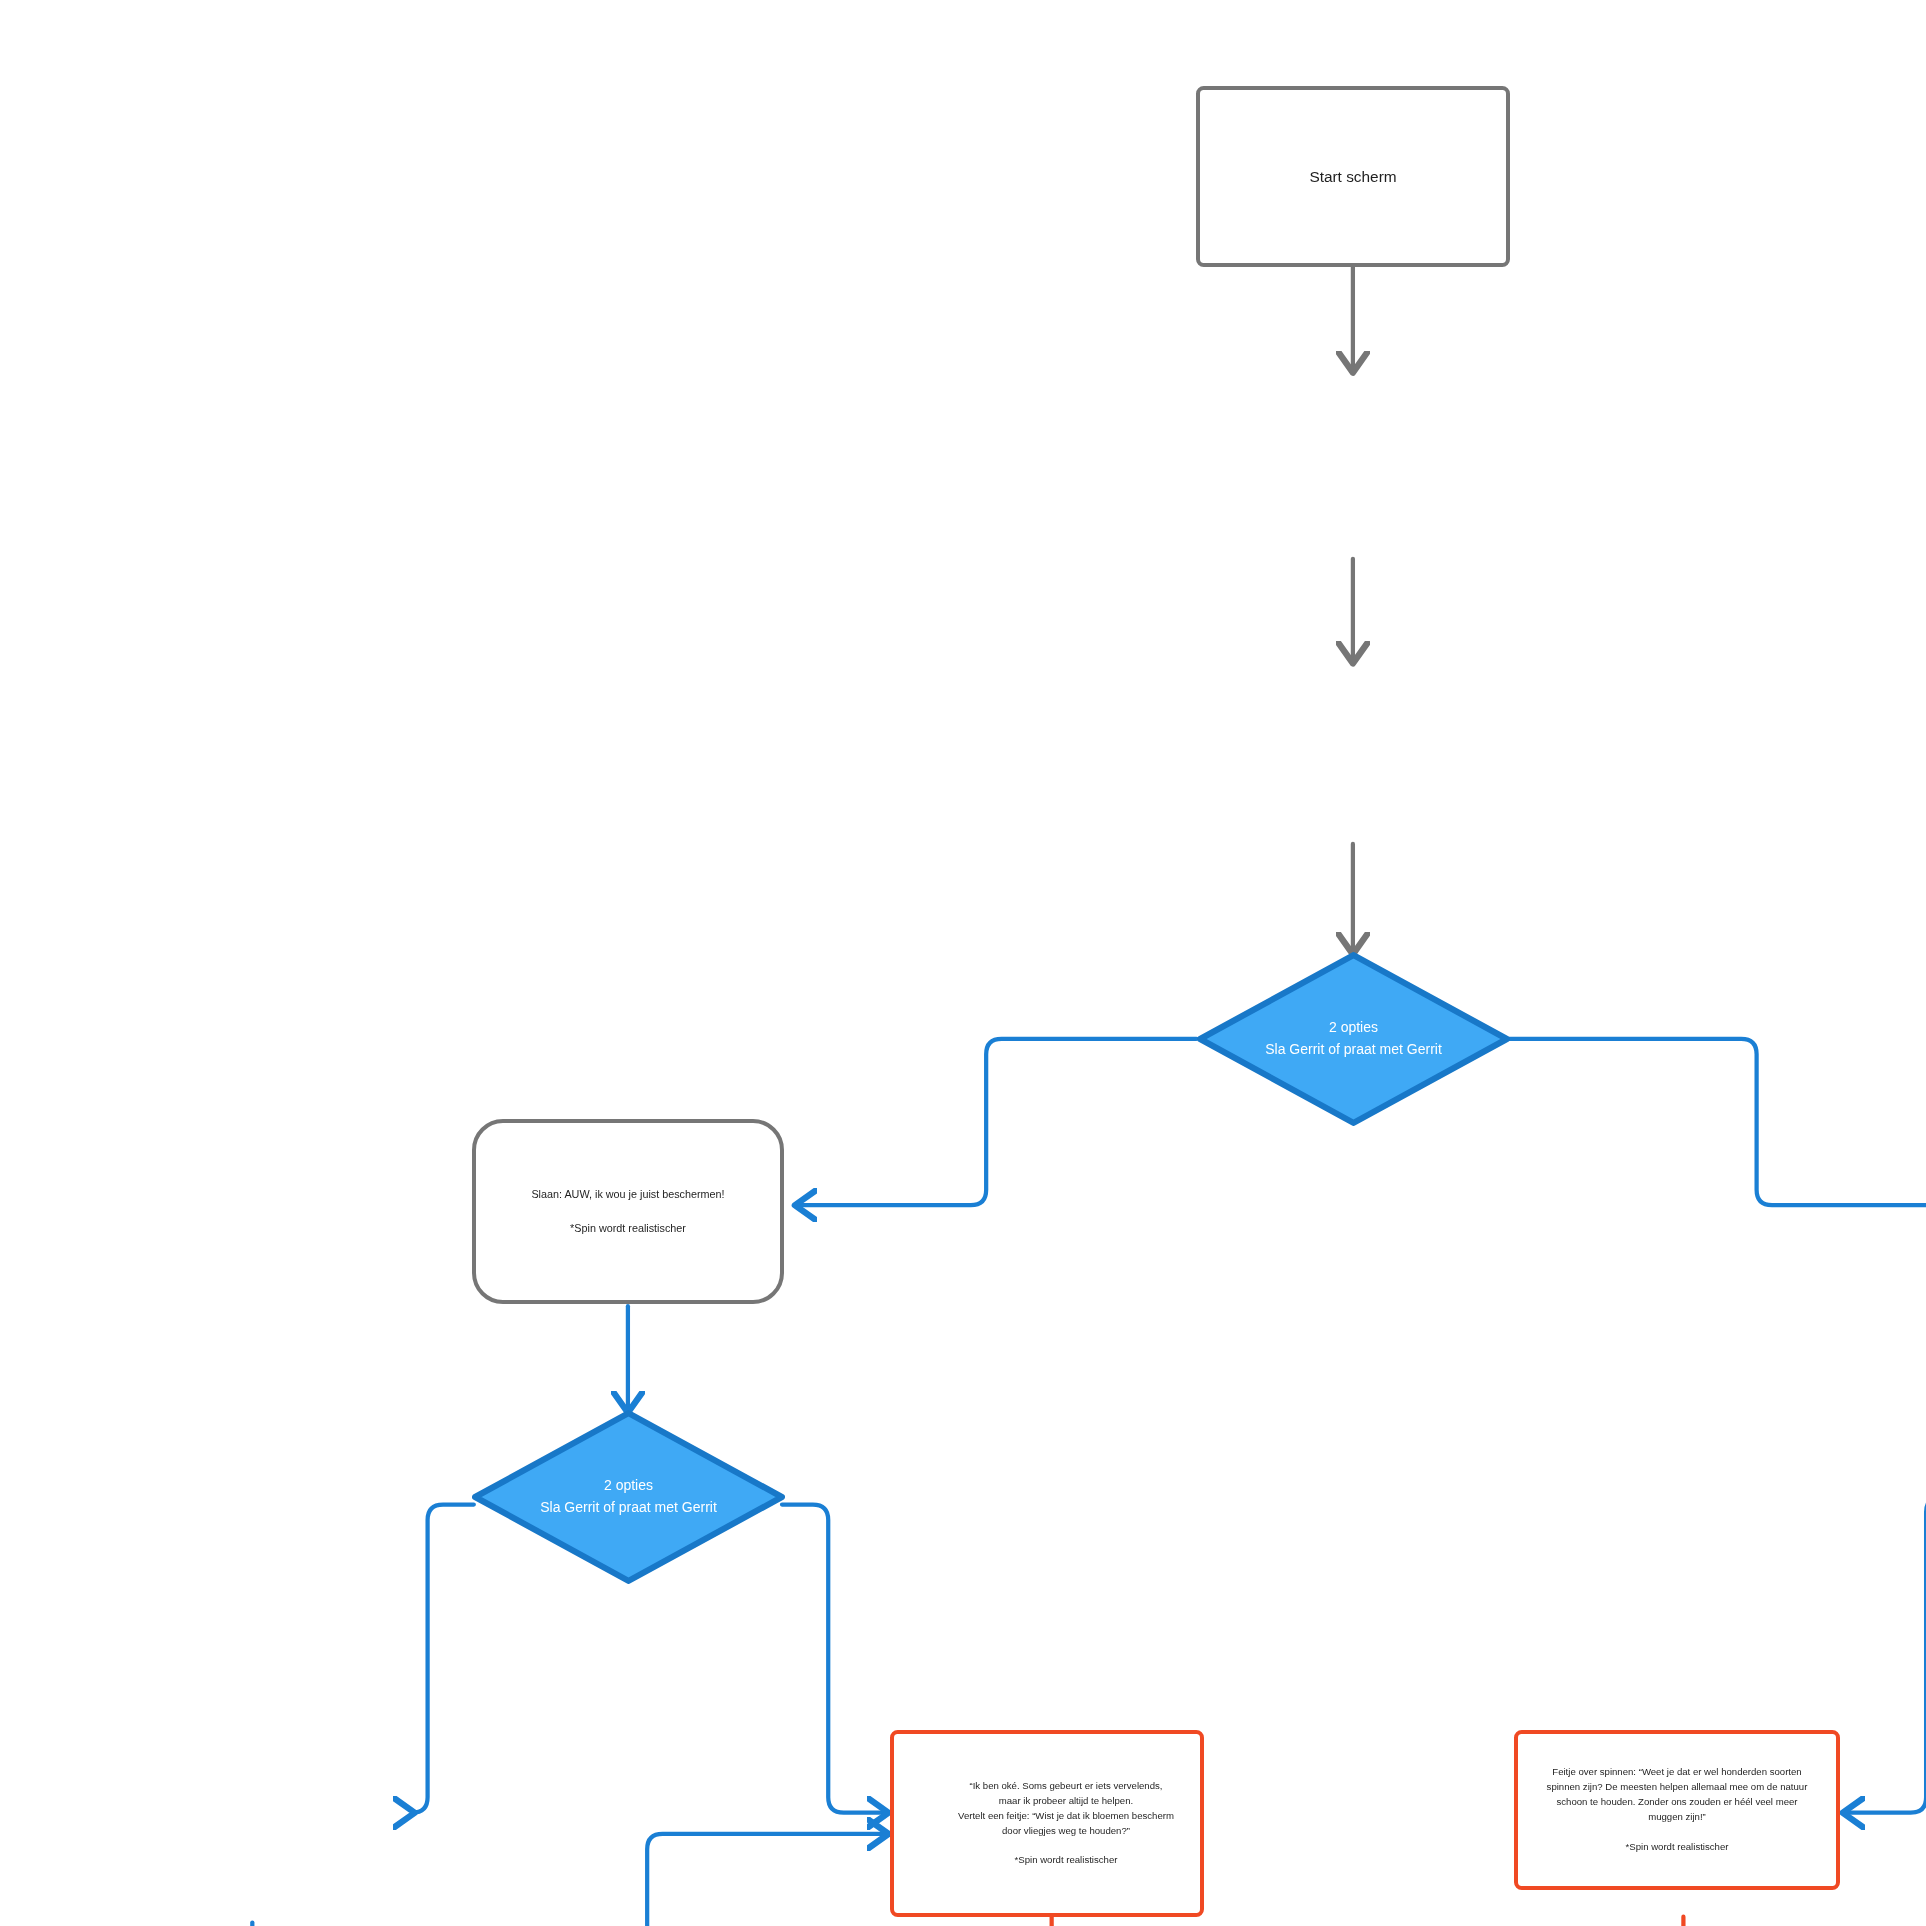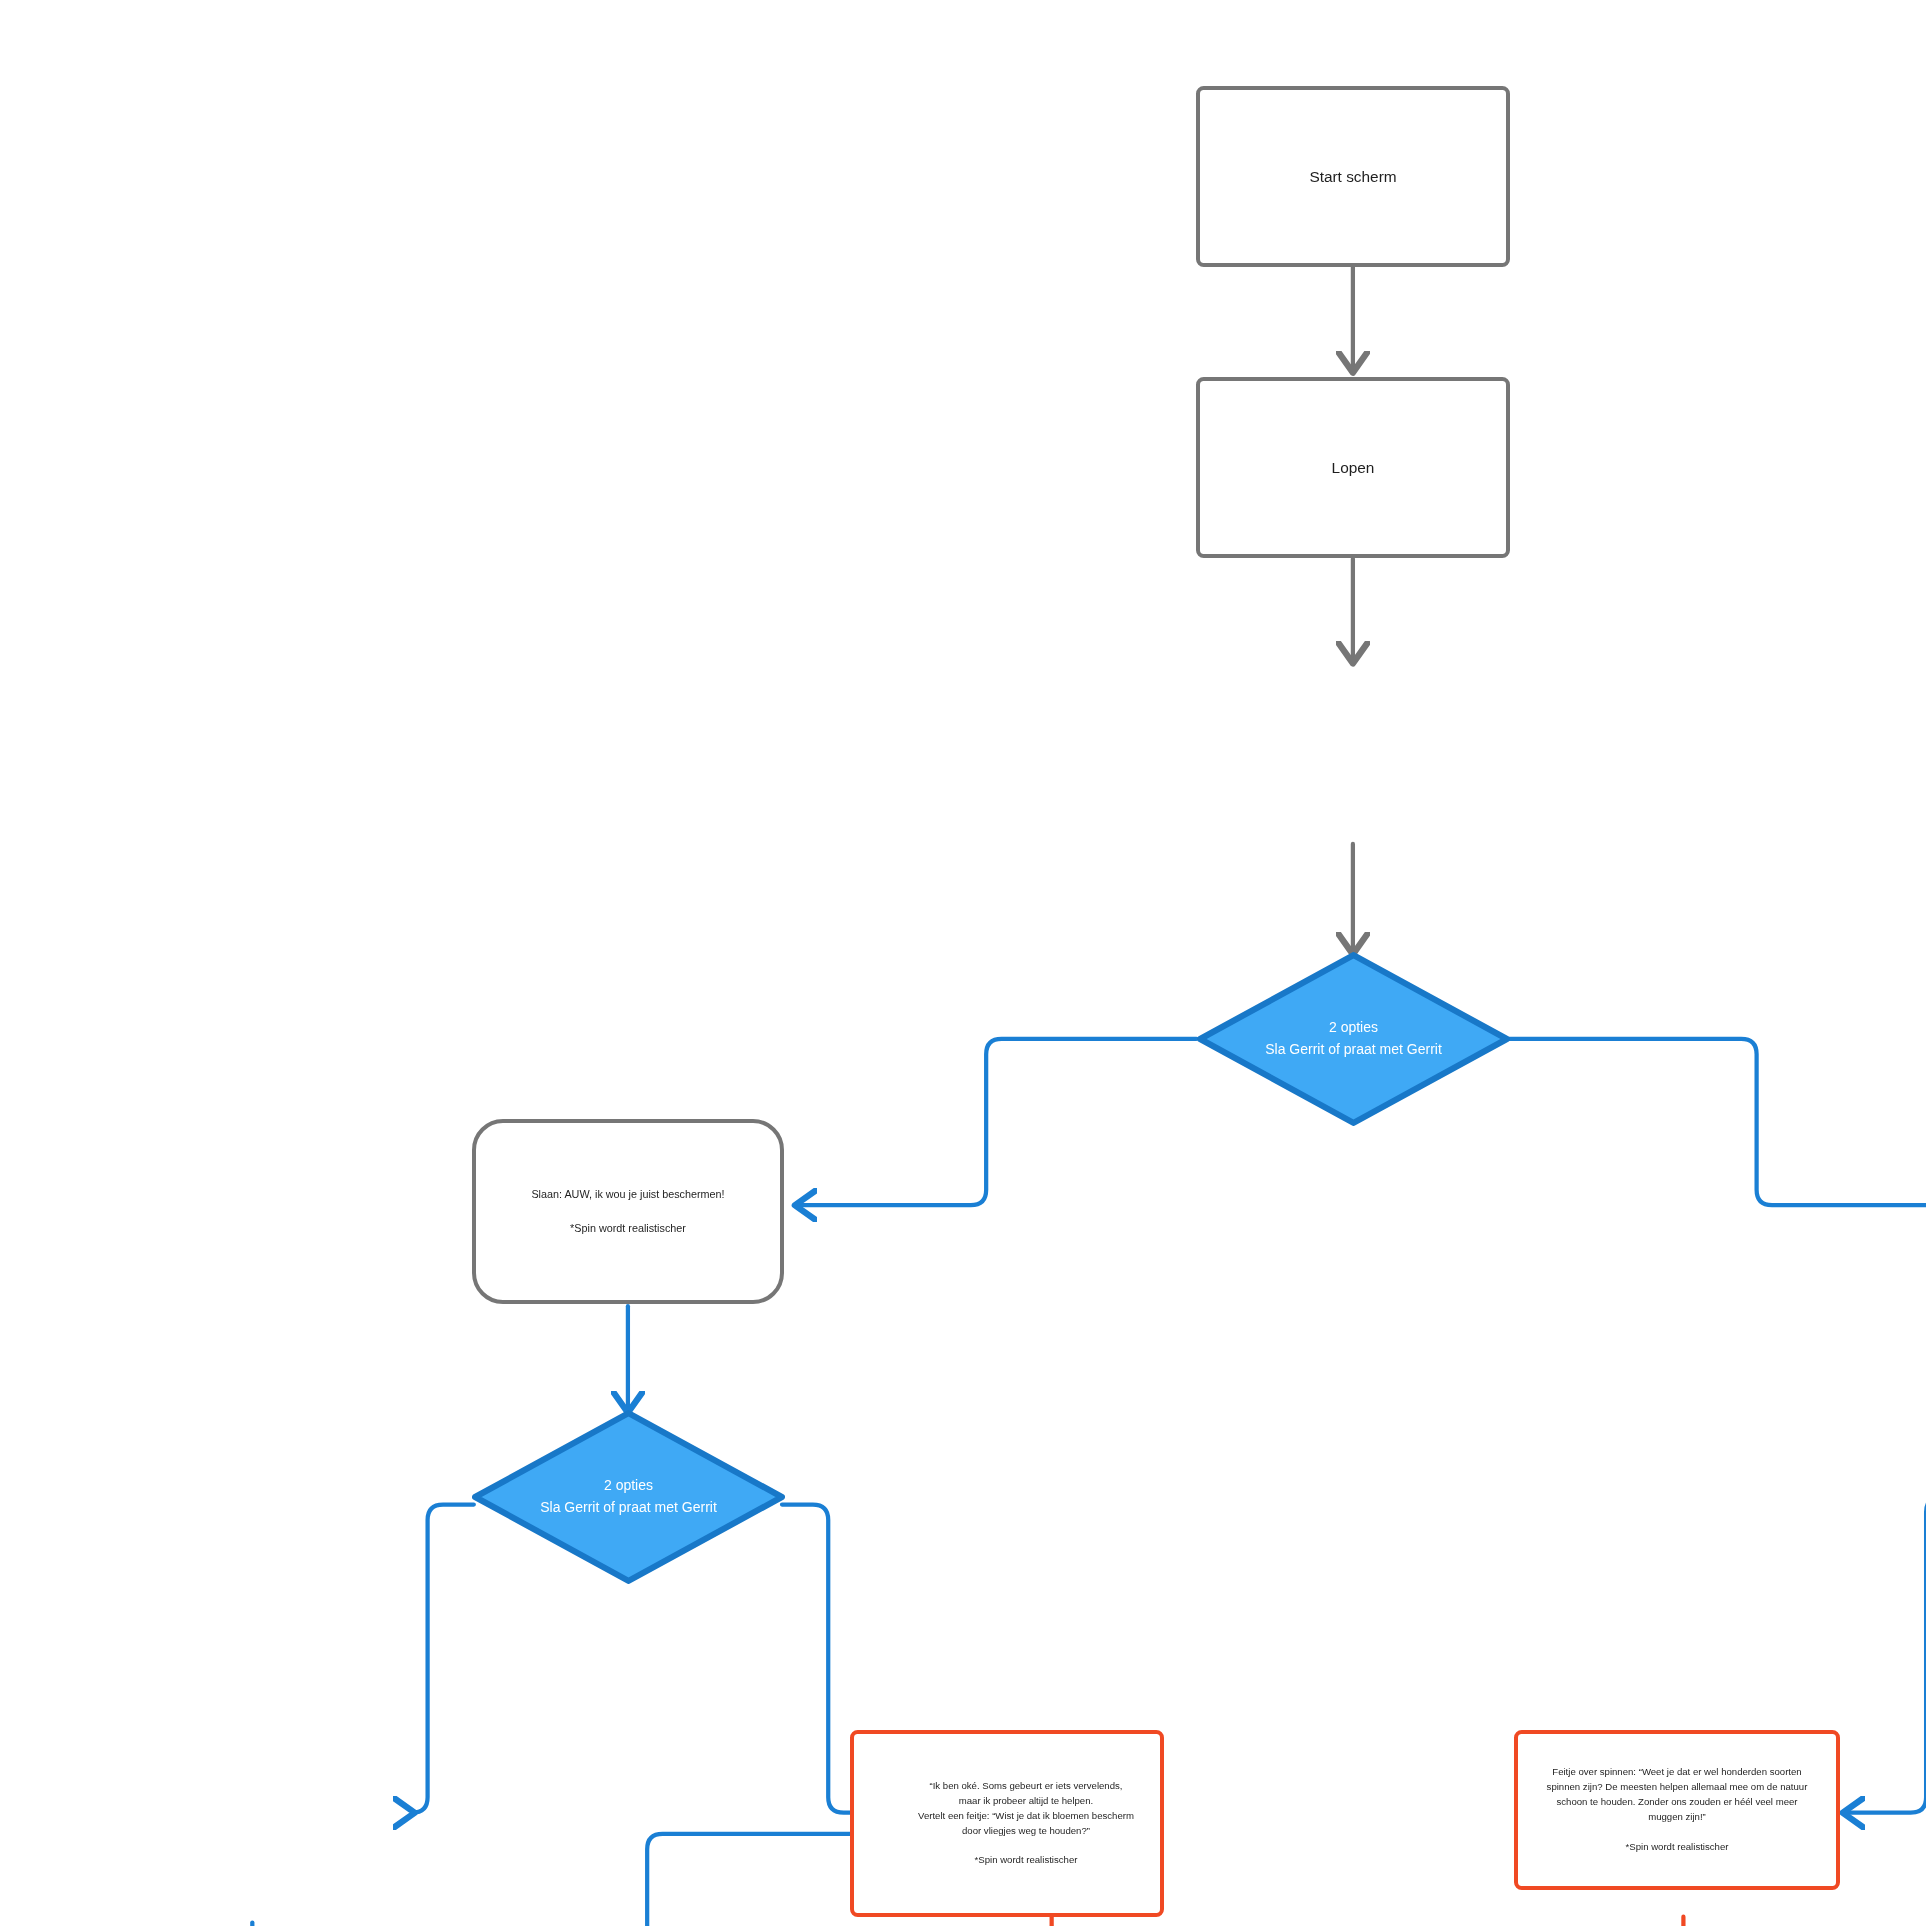--- a/index.html
+++ b/index.html
@@ -138,23 +138,20 @@
       <path d="M3512,6900 L3512,7120" stroke="#1a7fd4" marker-end="url(#ah-blue)"></path>
 
       <path d="M3512,7605 L3512,7763" stroke="#f04923" marker-end="url(#ah-red)"></path>
     </g>
   </svg>
 
   <div class="node box gray" style="left:1196px; top:86px; width:314px; height:181px;">
     <span class="txt fs-big">Start scherm</span>
   </div>
 
-  <div class="node box gray" style="left:1196px; top:377px; width:314px; height:181px;">
-    <span class="txt fs-big">Lopen</span>
-  </div>
 
 
   <div class="node diamond" style="left:1197px; top:952px; width:313px; height:174px;">
     <svg class="dshape" viewBox="0 0 812 452" preserveAspectRatio="none">
       <path d="M406,8 L804,226 L406,444 L8,226 Z" fill="#3fa9f5" stroke="#1878c8" stroke-width="16" stroke-linejoin="round"></path>
     </svg>
     <span class="txt fs-dia">2 opties
 Sla Gerrit of praat met Gerrit</span>
   </div>
 
@@ -166,21 +163,21 @@
 
   <div class="node diamond" style="left:472px; top:1410px; width:313px; height:174px;">
     <svg class="dshape" viewBox="0 0 812 452" preserveAspectRatio="none">
       <path d="M406,8 L804,226 L406,444 L8,226 Z" fill="#3fa9f5" stroke="#1878c8" stroke-width="16" stroke-linejoin="round"></path>
     </svg>
     <span class="txt fs-dia">2 opties
 Sla Gerrit of praat met Gerrit</span>
   </div>
 
 
-  <div class="node box red" style="left:850px; top:1730px; width:314px; height:187px;padding-left:38px;">
+  <div class="node box red" style="left:890px; top:1730px; width:314px; height:187px;padding-left:38px;">
     <span class="txt fs-small">“Ik ben oké. Soms gebeurt er iets vervelends,
 maar ik probeer altijd te helpen.
 Vertelt een feitje: “Wist je dat ik bloemen bescherm door vliegjes weg te houden?”
 
 *Spin wordt realistischer</span>
   </div>
 
   <div class="node box red" style="left:1514px; top:1730px; width:326px; height:160px;">
     <span class="txt fs-small">Feitje over spinnen: “Weet je dat er wel honderden soorten spinnen zijn? De meesten helpen allemaal mee om de natuur schoon te houden. Zonder ons zouden er héél veel meer muggen zijn!”
 

